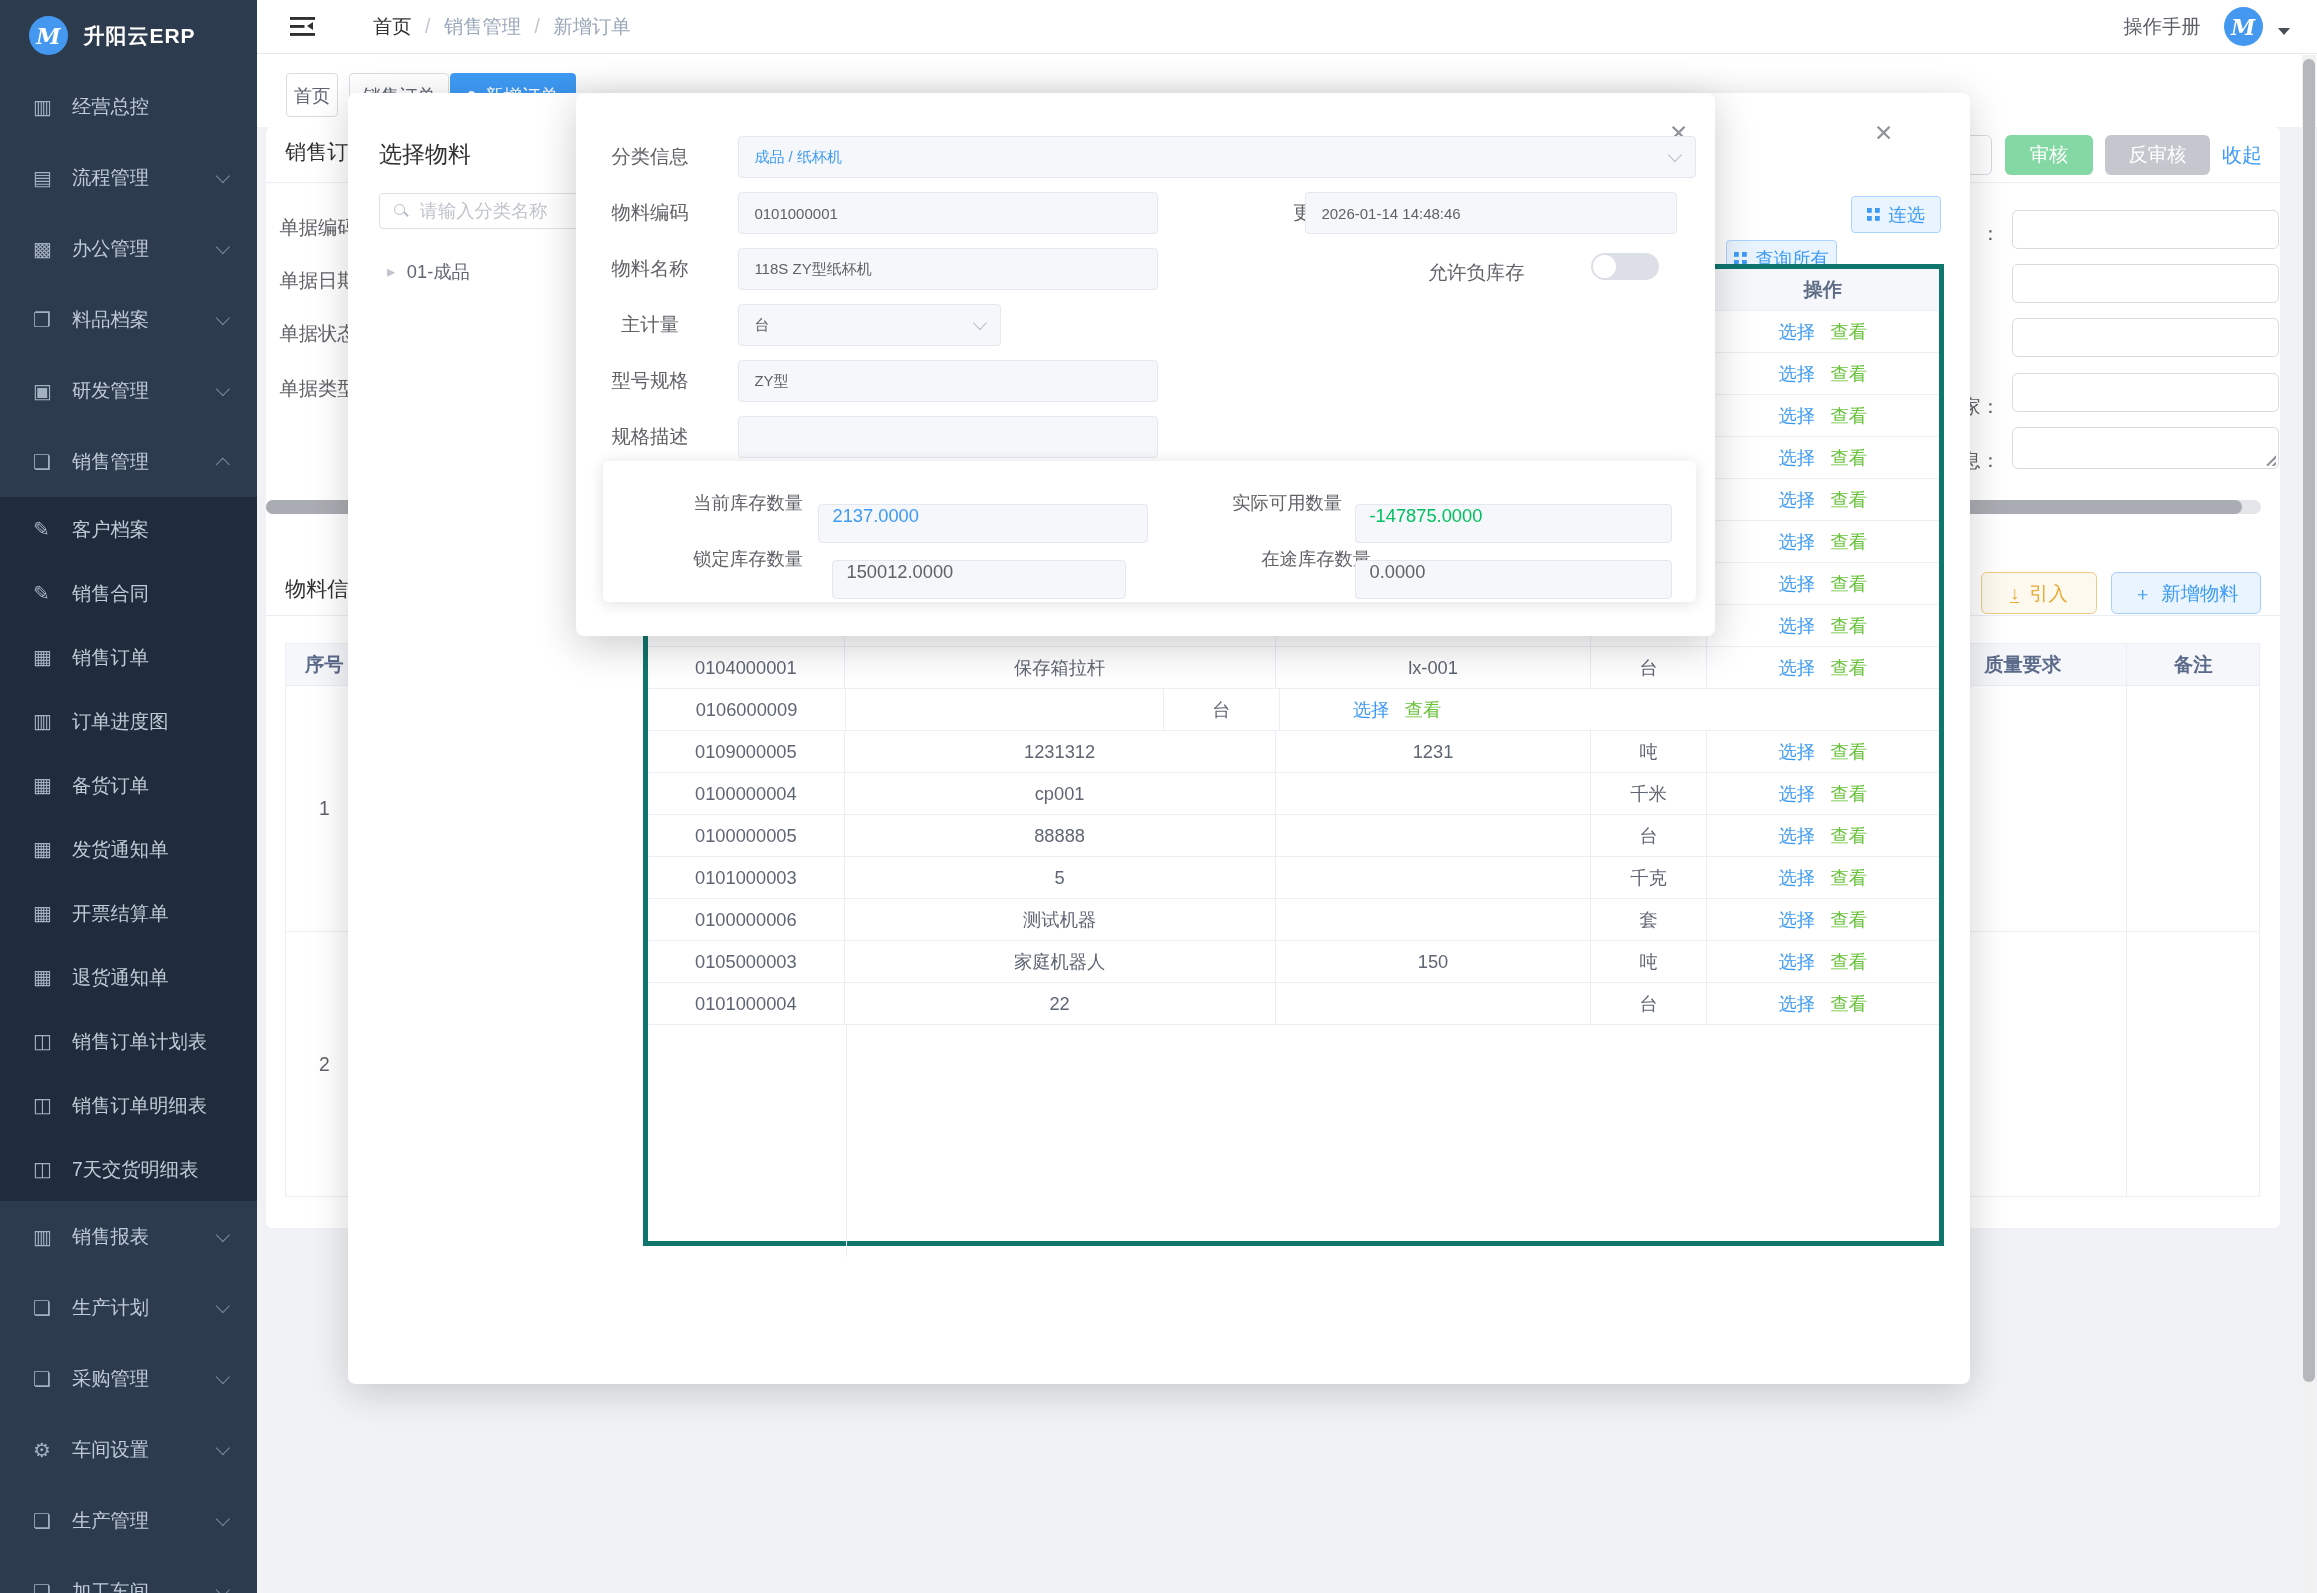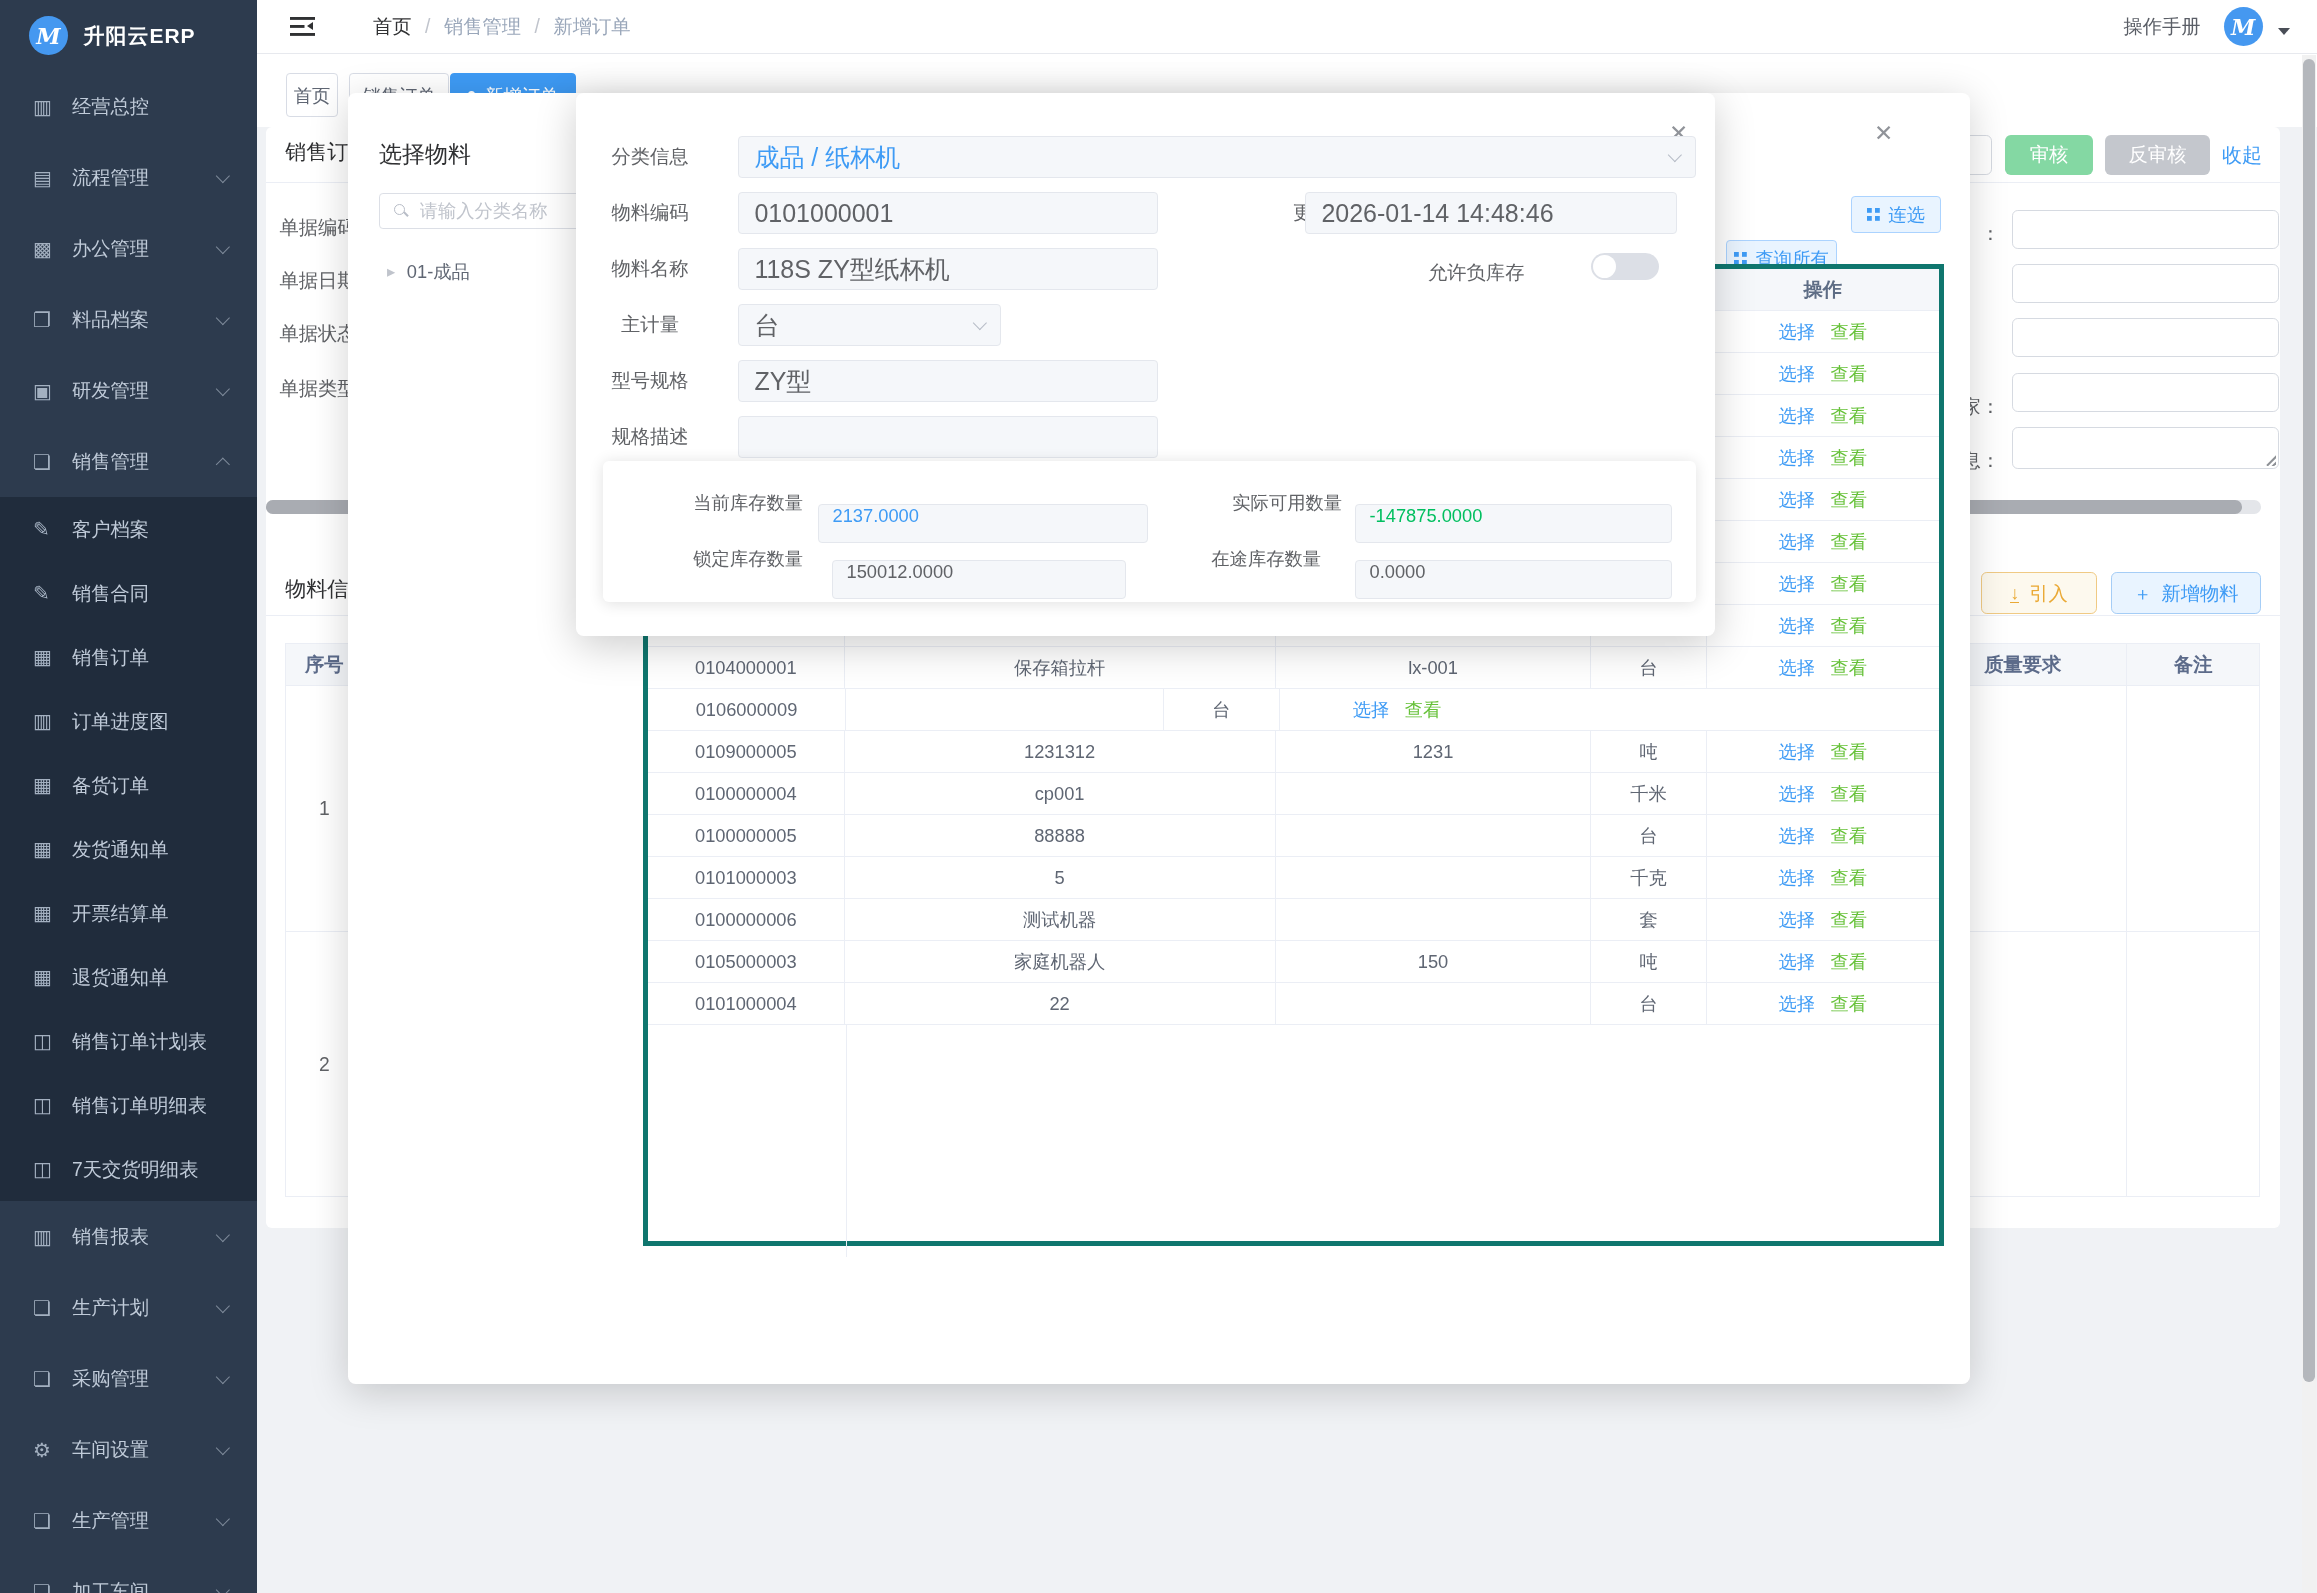--- a/index.html
+++ b/index.html
@@ -129,21 +129,21 @@
   .lnk-view { color:#67c23a; cursor:pointer; }
   .mtail { position:relative; height:232px; }
   .mtail-line { position:absolute; left:198px; top:0; height:100%; border-left:1px solid #ebeef5; }
 
   
   .dialog { position:absolute; left:576px; top:93px; width:1139px; height:543px; background:#fff;
     border-radius:7.7px; box-shadow:0 9.7px 42px rgba(0,0,0,0.20); z-index:20; }
   .d-x { left:1093px; top:29px; }
   .f-label { position:absolute; width:148px; text-align:center; font-size:19.3px; color:#606266; white-space:nowrap; }
   .f-box { position:absolute; background:#f5f7fa; border:1px solid #e4e7ed; border-radius:3.9px;
-    display:flex; align-items:center; padding:0 15.4px; font-size:25px; color:#606266; }
+    display:flex; align-items:center; padding:0 15.4px; font-size:15px; color:#606266; }
   .f-box.sel { justify-content:space-between; }
   .chev-gray { width:9.7px; height:9.7px; border-right:1.9px solid #b6bcc6; border-bottom:1.9px solid #b6bcc6;
     transform:rotate(45deg); margin-top:-4.8px; }
   .blue-text { color:#3e9bf5; }
   .toggle { position:absolute; left:1015px; top:160px; width:68px; height:27px; border-radius:13.5px;
     background:#dcdfe6; cursor:pointer; }
   .toggle-knob { position:absolute; left:1.9px; top:1.9px; width:23px; height:23px; border-radius:50%; background:#fff; }
   .inv-card { position:absolute; left:27px; top:368px; width:1093px; height:141px; background:#fff;
     border-radius:5.8px; box-shadow:0 1.9px 15.4px rgba(0,0,0,0.12); }
   .inv-label { position:absolute; text-align:right; font-size:18.3px; color:#606266; width:174px; white-space:nowrap; }
@@ -681,21 +681,21 @@
       <span class="inv-label" style="left:565px; top:29px;">实际可用数量</span>
       <div class="inv-box" style="left:752px; top:19.3px; width:317px;">
         <span class="val-green">-147875.0000</span>
       </div>
 
       <span class="inv-label" style="left:26px; top:85px;">锁定库存数量</span>
       <div class="inv-box" style="left:229px; top:75px; width:294px;">
         <span>150012.0000</span>
       </div>
 
-      <span class="inv-label" style="left:544px; top:85px;">在途库存数量</span>
+      <span class="inv-label" style="left:594px; top:85px;">在途库存数量</span>
       <div class="inv-box" style="left:752px; top:75px; width:317px;">
         <span>0.0000</span>
       </div>
     </div>
   </div>
 
   <div class="vscroll">
     <div class="vthumb"></div>
   </div>
 

